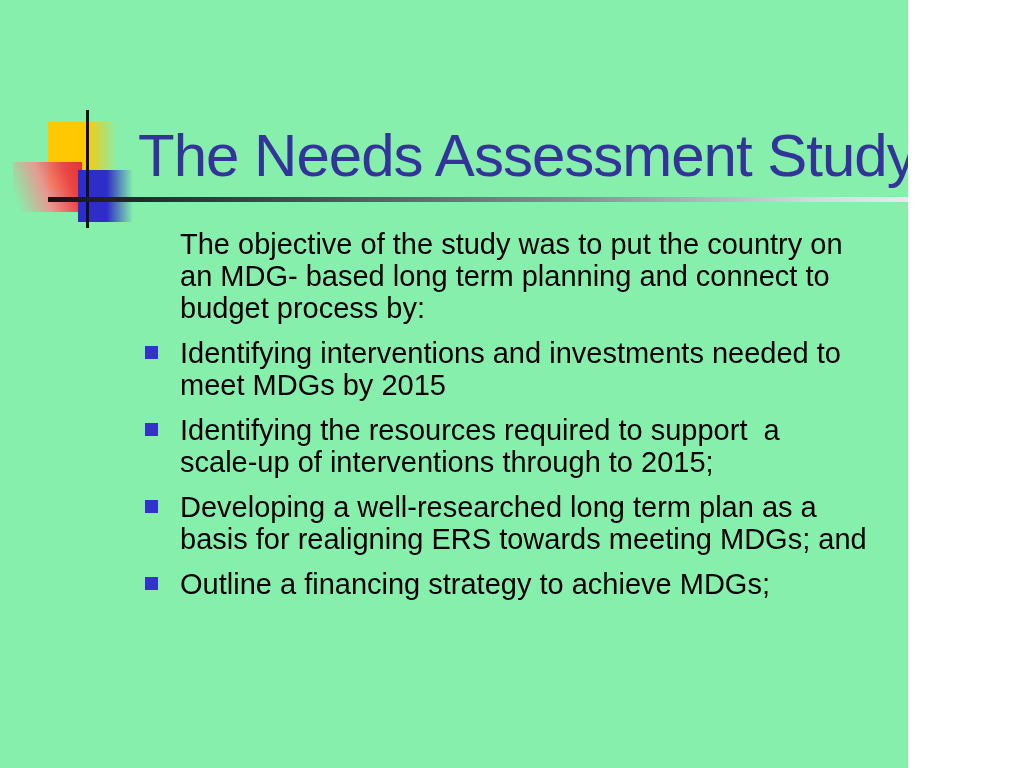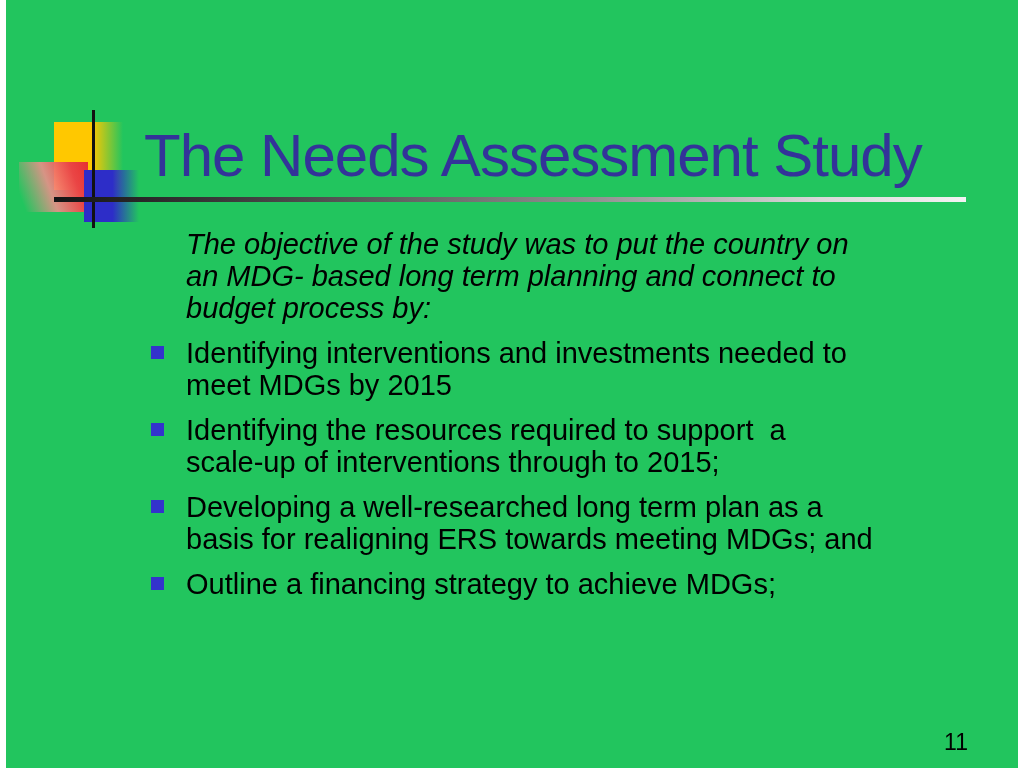--- a/index.html
+++ b/index.html
@@ -2,26 +2,25 @@
 <html style="--title: #333399; --body-text: #000000; --bullet: #3333cc; --accent-yellow: #ffc800; --accent-red: #e63030; --accent-blue: #2d2dc8;"><head>
 <meta charset="utf-8">
 <style>
   html, body {
     margin: 0;
     padding: 0;
     background: #ffffff;
   }
   .slide {
     position: relative;
-    width: 1012px;
+    width: 908px;
     height: 768px;
-    background: #22c55e;
+    background: #86efac;
     overflow: hidden;
     font-family: "Liberation Sans", sans-serif;
-    margin-left: 6px;
   }
 
   
   .sq-yellow {
     position: absolute;
     left: 48px; top: 122px;
     width: 69px; height: 68px;
     background: linear-gradient(90deg, var(--accent-yellow, #ffc800) 0%, var(--accent-yellow, #ffc800) 55%, rgba(255,255,255,0) 100%);
   }
   .sq-red {
@@ -69,21 +68,21 @@
     color: var(--body-text, #000000);
   }
   .para {
     display: flex;
     align-items: flex-start;
     margin-top: 13px;
     font-size: 29px;
     line-height: 32px;
     white-space: pre-wrap;
   }
-  .para:first-child { margin-top: 0; font-style: italic; }
+  .para:first-child { margin-top: 0; }
   .bullet {
     flex: none;
     width: 13px; height: 13px;
     margin-top: 9px;
     background: var(--bullet, #3333cc);
   }
   .para .text { margin-left: 22px; }
   .para.no-bullet .text { margin-left: 35px; }
 
   

